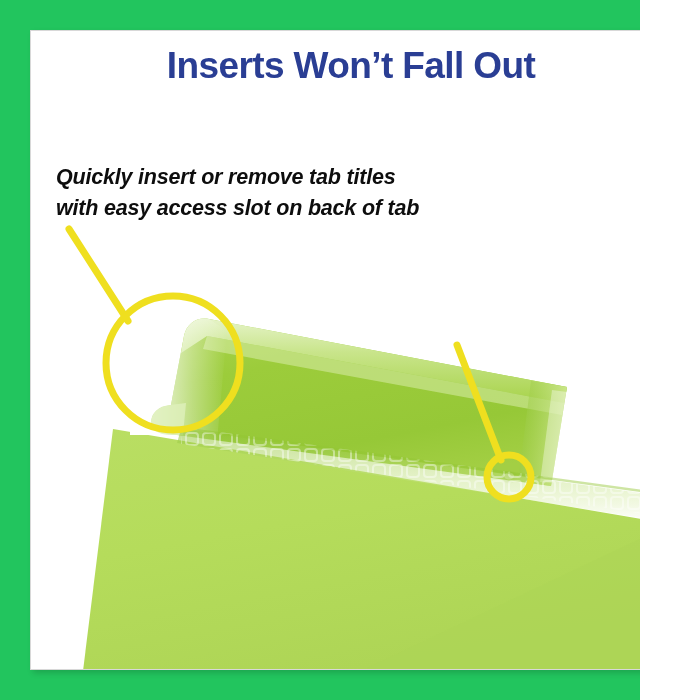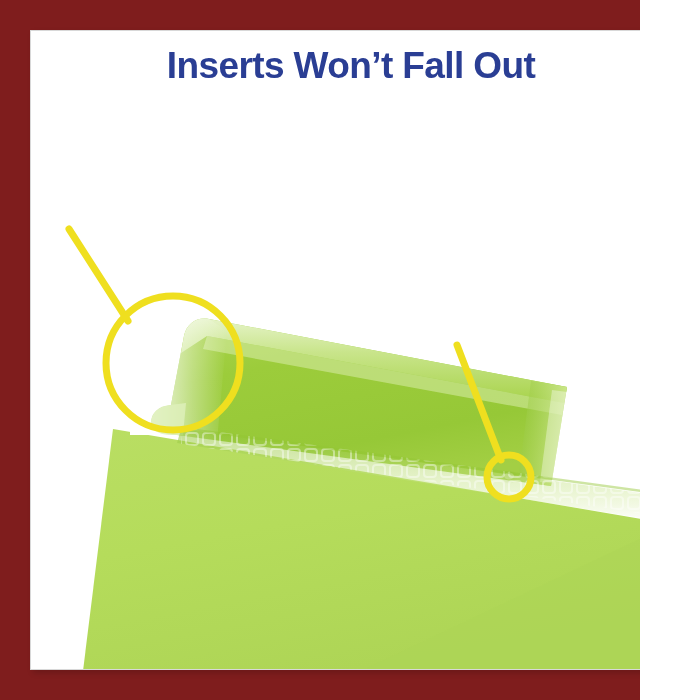--- a/index.html
+++ b/index.html
@@ -5,21 +5,21 @@
 <style>
   html, body {
     margin: 0;
     padding: 0;
     background: #ffffff;
   }
   #stage {
     position: relative;
     width: 640px;
     height: 700px;
-    background: #7f1d1d;
+    background: #22c55e;
     overflow: hidden;
     font-family: "Liberation Sans", sans-serif;
   }
   
   #card {
     position: absolute;
     left: 30px;
     top: 30px;
     width: 640px;
     height: 640px;
@@ -187,16 +187,20 @@
 
         <g>
           <line x1="426" y1="314" x2="470" y2="429" stroke="#efdf1f" stroke-width="7" stroke-linecap="round"></line>
           <circle cx="478" cy="446" r="22" fill="none" stroke="#efdf1f" stroke-width="7"></circle>
         </g>
       </svg>
     </div>
 
     <div id="title">Inserts Won’t Fall Out</div>
 
+    <div id="callout-left-text" class="callout-text">
+      <div>Quickly insert or remove tab titles</div>
+      <div>with easy access slot on back of tab</div>
+    </div>
 
 
   </div>
 </div>
 
 </body></html>

